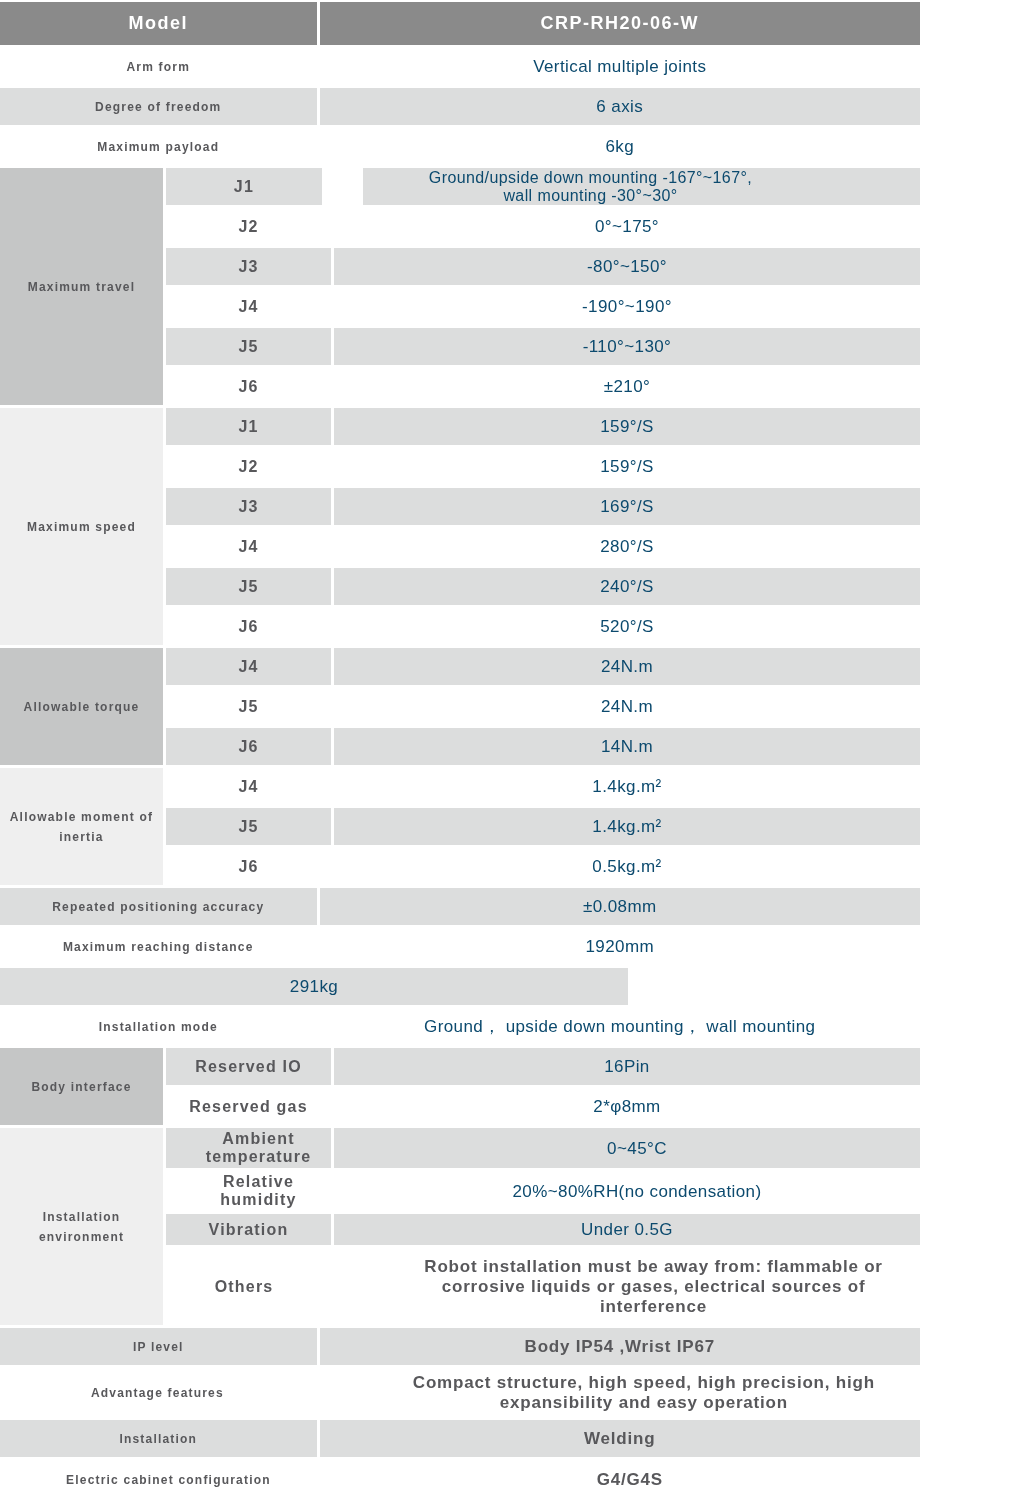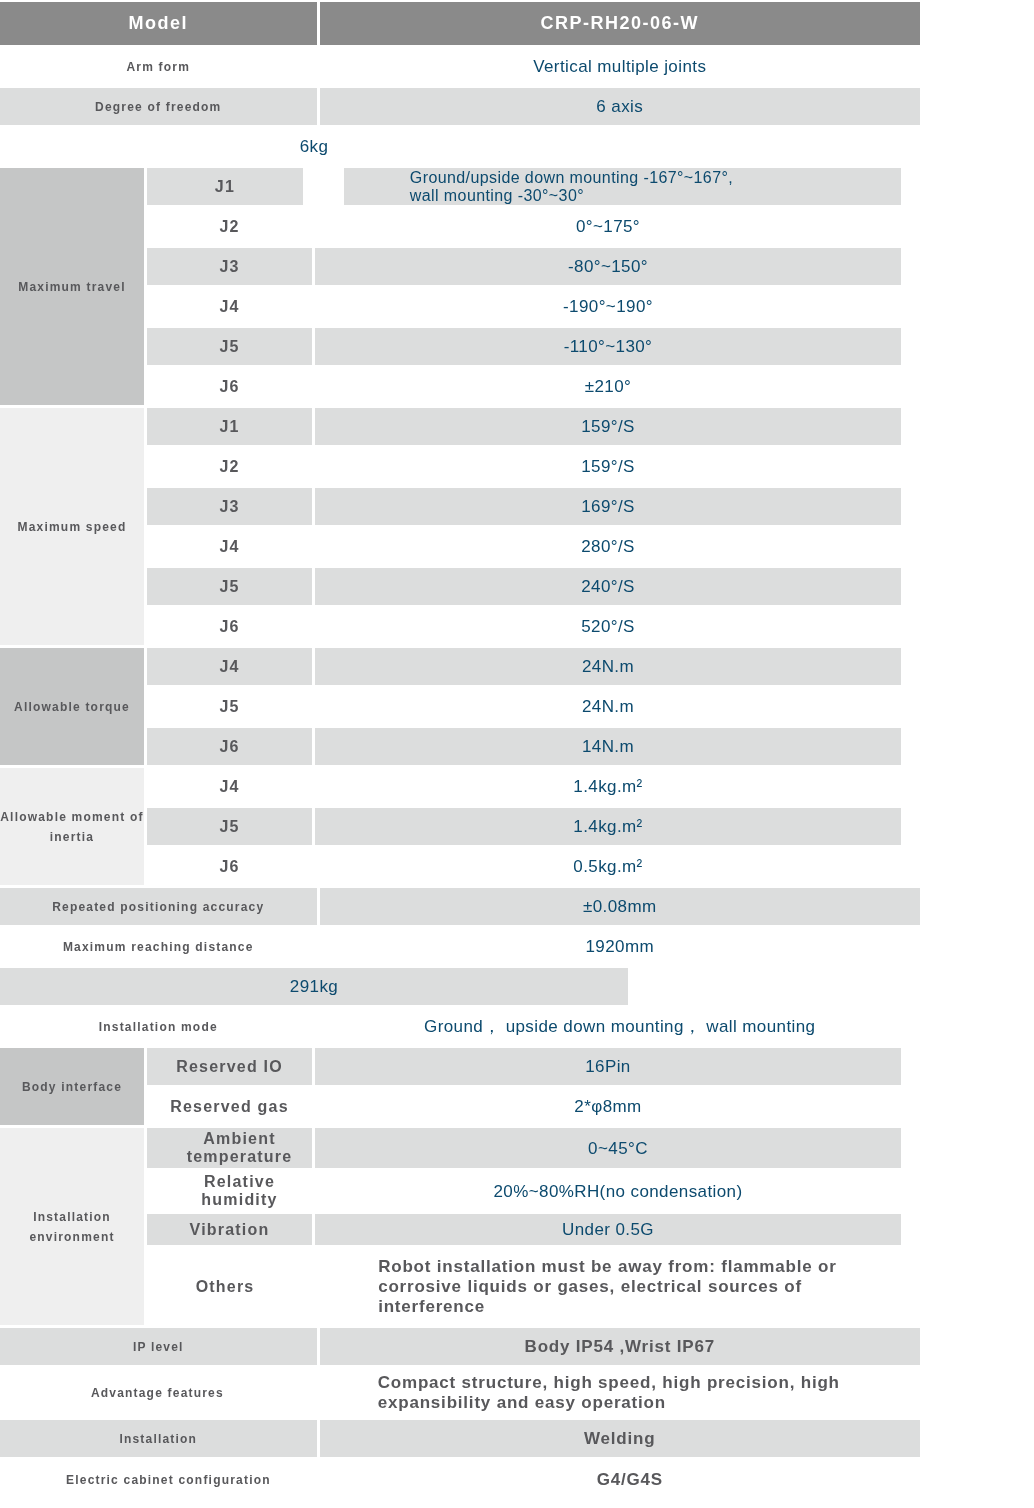--- a/index.html
+++ b/index.html
@@ -3,37 +3,37 @@
 <meta charset="utf-8">
 <style>
   html,body{margin:0;padding:0;background:#ffffff;}
   body{width:1034px;height:1508px;font-family:"Liberation Sans",sans-serif;}
   .table{width:920px;margin:2px 0 0 0;display:flex;flex-direction:column;}
   .row{display:flex;margin-bottom:3px;border-radius:19px;}
   .cell{display:flex;align-items:center;justify-content:center;text-align:center;box-sizing:border-box;}
   .c-label{width:331px;margin-right:3px;}
   .c-value{width:628px;}
   .section{display:flex;margin-bottom:0;}
-  .g-label{width:144px;margin-right:3px;margin-bottom:3px;display:flex;align-items:center;justify-content:center;text-align:center;box-sizing:border-box;}
+  .g-label{width:163px;margin-right:3px;margin-bottom:3px;display:flex;align-items:center;justify-content:center;text-align:center;box-sizing:border-box;}
   .g-rows{display:flex;flex-direction:column;width:754px;}
   .g-rows .c-sub{width:165px;margin-right:3px;}
   .g-rows .c-value{width:586px;}
   .h43{height:43px;} .h37{height:37px;} .h40{height:40px;padding-left:20px;} .h31{height:31px;}
   .h77{height:77px;} .h49{height:49px;padding-left:12px;}
   .bg-head{background:#8a8a8a;}
   .bg-gray{background:#dcdddd;}
   .bg-white{background:#ffffff;}
   .bg-gdark{background:#c5c6c6;}
   .bg-glight{background:#efefef;}
   .lbl{font-size:12px;font-weight:bold;letter-spacing:1.2px;color:#58585b;line-height:20px;}
   .sub{font-size:16px;font-weight:bold;letter-spacing:1.2px;color:#58585b;line-height:18px;}
   .val{font-size:17px;font-weight:normal;letter-spacing:0.4px;color:#0c4a6e;line-height:19px;}
   .val-strong{font-size:17px;font-weight:bold;letter-spacing:0.8px;color:#58585b;line-height:20px;}
   .head-txt{font-size:18px;font-weight:bold;letter-spacing:1.5px;color:#ffffff;}
-  .left{justify-content:flex-start;text-align:left;margin-left:38px;}
+  .left{justify-content:flex-start;text-align:center;margin-left:38px;}
   .pl66{padding-left:66px;} .pl34{padding-left:34px;padding-right:10px;}
   .preline{white-space:pre-line;font-size:16px;line-height:18px;}
 </style>
 </head>
 <body>
 
 <div class="table">
 
   <div class="row">
     <div class="cell c-label h43 bg-head head-txt">Model</div>
@@ -42,20 +42,21 @@
 
   <div class="row">
     <div class="cell c-label h37 bg-white lbl">Arm form</div>
     <div class="cell c-value h37 bg-white val">Vertical multiple joints</div>
   </div>
   <div class="row">
     <div class="cell c-label h37 bg-gray lbl">Degree of freedom</div>
     <div class="cell c-value h37 bg-gray val">6 axis</div>
   </div>
   <div class="row">
+    <div class="cell c-label h37 bg-white lbl">Maximum payload</div>
     <div class="cell c-value h37 bg-white val">6kg</div>
   </div>
 
   <div class="section">
     <div class="g-label bg-gdark lbl">Maximum travel</div>
     <div class="g-rows">
       <div class="row">
         <div class="cell c-sub h37 bg-gray sub">J1</div>
         <div class="cell c-value h37 bg-gray val preline left pl66">Ground/upside down mounting -167°~167°,
 wall mounting -30°~30°</div>

